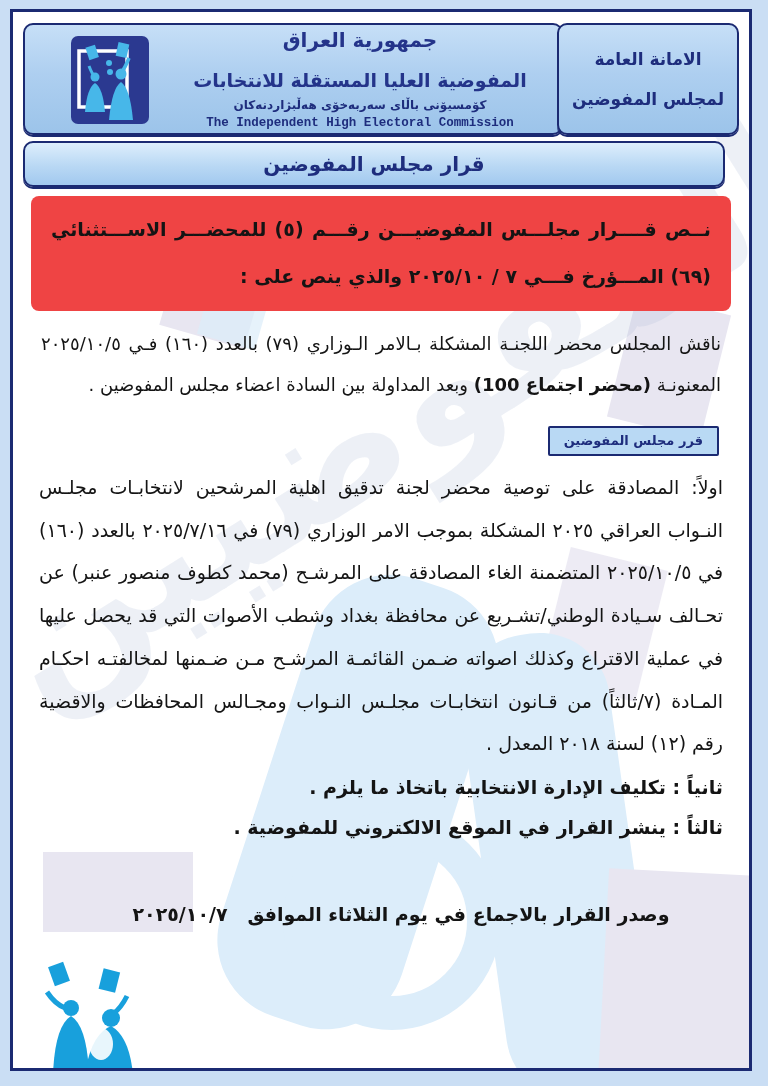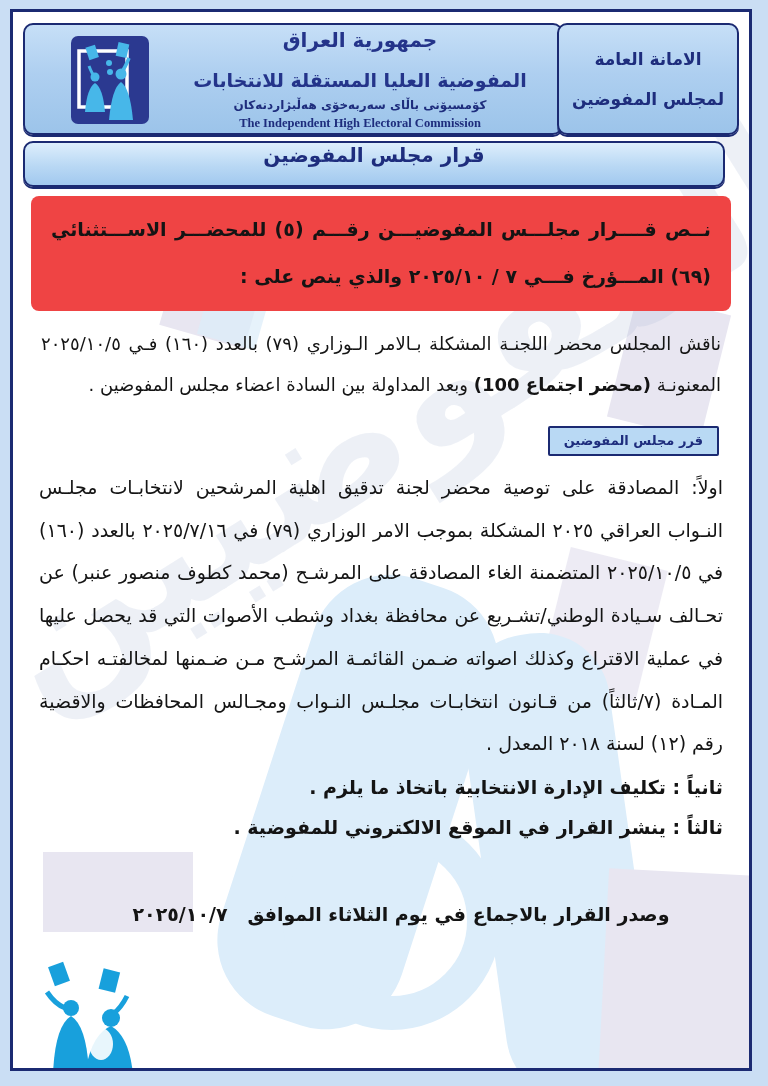--- a/index.html
+++ b/index.html
@@ -44,26 +44,26 @@
     font-size:17px;}
   .logo-emblem{position:absolute;left:46px;top:11px;width:78px;height:88px;}
   .hdr-center{
     position:absolute;left:150px;right:16px;top:4px;bottom:2px;
     display:flex;flex-direction:column;align-items:center;justify-content:center;
     color:#24348a;text-align:center;line-height:1.25;
   }
   .hdr-center .cal1{font-size:20px;font-weight:bold;}
   .hdr-center .cal2{font-size:19px;font-weight:bold;margin-top:16px;}
   .hdr-center .ku{font-size:12px;font-weight:bold;margin-top:5px;color:#1e2d7d;}
-  .hdr-center .en{font-size:12.5px;font-weight:bold;margin-top:3px;color:#1e2d7d;font-family:Liberation Serif, serif;}
+  .hdr-center .en{font-size:12.5px;font-weight:bold;margin-top:3px;color:#1e2d7d;font-family:Liberation Mono, monospace;}
   .title-bar{
     position:absolute;left:10px;right:24px;top:129px;height:46px;z-index:2;
     background:linear-gradient(180deg,#ddeefc 0%,#b9d8f4 55%,#a2c9ef 100%);
     border:2px solid #1b2a72;border-radius:10px;box-sizing:border-box;
-    display:flex;align-items:flex-start;justify-content:center;
+    display:flex;align-items:center;justify-content:center;
     color:#1e2d7d;font-weight:bold;font-size:20px;
     box-shadow:0 2px 0 #1b2a72;
   }
   
   .content{
     position:absolute;left:16px;right:16px;top:182px;z-index:2;
     direction:rtl;color:#141414;
   }
   .intro-panel{
     background:#ef4444;border-radius:8px;

